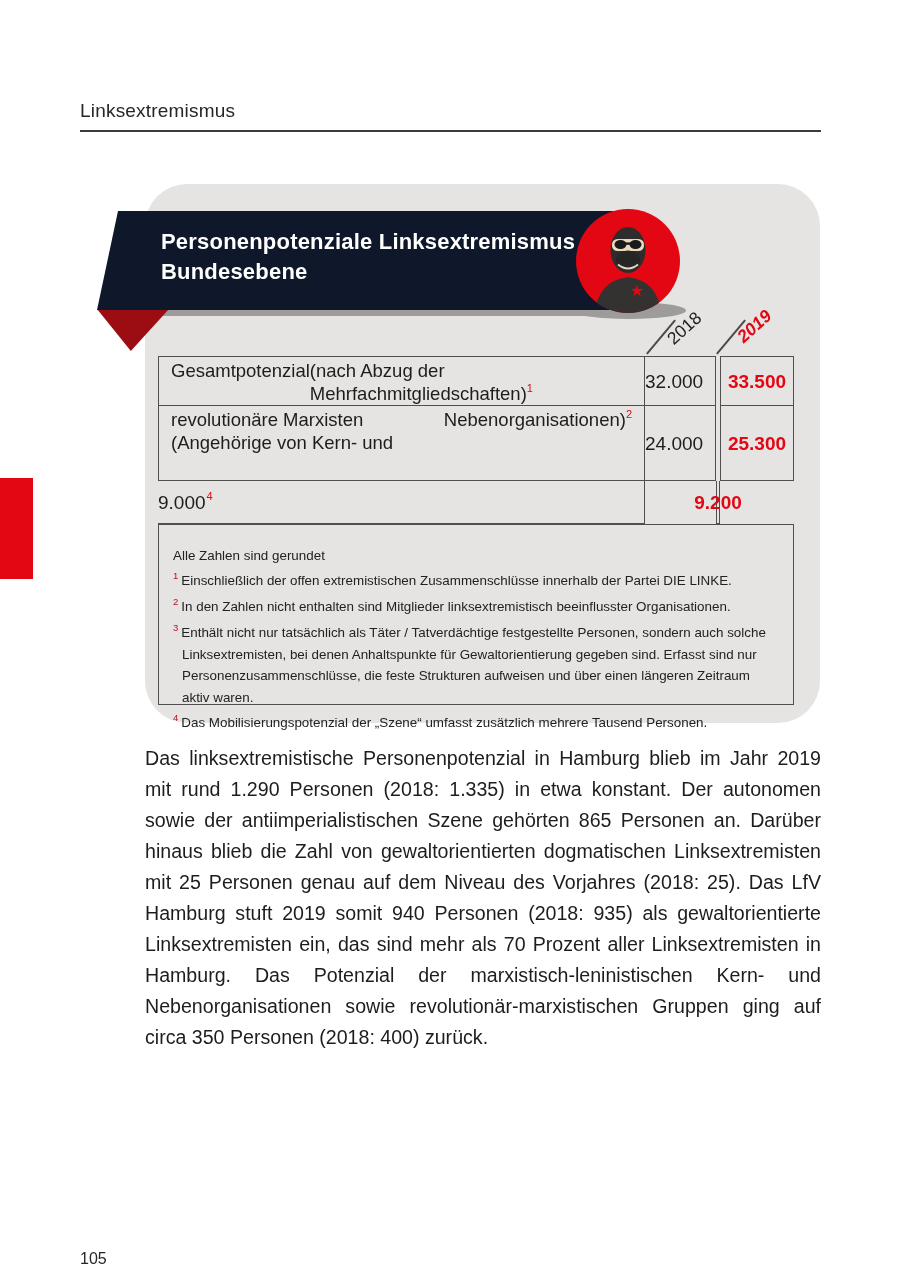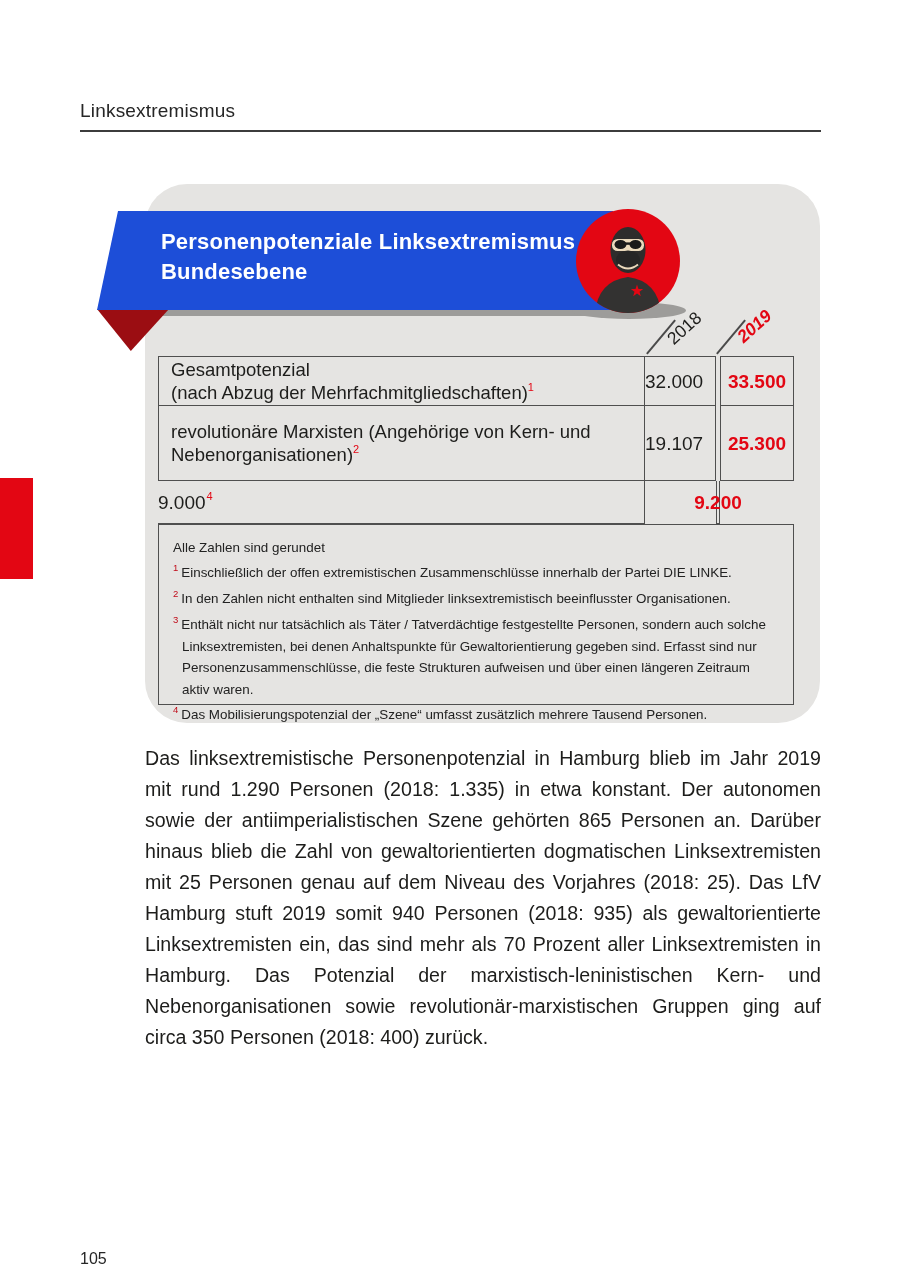--- a/index.html
+++ b/index.html
@@ -14,21 +14,21 @@
   .doc-rule   { position:absolute; left:80px; top:87px; width:741px; height:2px; background:#3c3c3c; }
 
   
   .side-tab { position:absolute; left:0; top:435px; width:33px; height:101px; background:#e30613; }
 
   
   .graybox { position:absolute; left:145px; top:141px; width:675px; height:539px; background:#e5e4e2; border-radius:42px; }
 
   
   .banner {
-    position:absolute; left:97px; top:168px; width:516px; height:99px; background:#1d4ed8;
+    position:absolute; left:97px; top:168px; width:516px; height:99px; background:#0f172a;
     clip-path:polygon(21px 0, 100% 0, 100% 100%, 0 100%);
     z-index:3; padding:16px 0 0 64px;
   }
   .banner-title { color:#ffffff; font-size:22px; font-weight:bold; line-height:30px; letter-spacing:.2px; }
   .banner-fold {
     position:absolute; left:97px; top:266px; width:72px; height:42px; background:#9b0d12;
     clip-path:polygon(0 0, 100% 0, 47% 100%); z-index:2;
   }
   .banner-shadow { position:absolute; left:162px; top:267px; width:448px; height:6px; background:#9d9c9a; z-index:1; }
   .circle-shadow { position:absolute; left:572px; top:259px; width:114px; height:17px; background:#9d9c9a; border-radius:50%; z-index:1; }
@@ -45,31 +45,31 @@
   .year-2018 { left:670px; top:288px; }
   .year-2019 { left:740px; top:286px; color:#e30613; font-weight:bold; font-style:italic; }
 
   
   .ptable {
     position:absolute; left:158px; top:313px; width:636px; z-index:2;
     display:grid; grid-template-columns:487px 71px 4px 74px; grid-template-rows:50px 75px 43px;
   }
   .cell { border-bottom:1.5px solid #4f4f4f; font-size:18.5px; line-height:23px; color:#1d1d1b; }
   .row1 { border-top:1.5px solid #4f4f4f; }
-  .c-label { border-left:1.5px solid #4f4f4f; border-right:1.5px solid #4f4f4f; padding:18px 12px; display:flex; flex-direction:column; justify-content:center; }
+  .c-label { border-left:1.5px solid #4f4f4f; border-right:1.5px solid #4f4f4f; padding:2px 12px; display:flex; flex-direction:row; justify-content:center; }
   .c-2018  { border-right:1.5px solid #4f4f4f; display:flex; align-items:center; font-size:19px; }
   .c-gap   { border:none; }
   .c-2019  { border-left:1.5px solid #4f4f4f; border-right:1.5px solid #4f4f4f; display:flex; align-items:center; justify-content:center; font-size:19px; font-weight:bold; color:#e30613; }
   sup.red { color:#e30613; font-size:11px; line-height:0; position:relative; top:-1px; }
   .val-sup { color:#e30613; font-size:11px; position:relative; top:-6px; margin-left:1px; font-weight:normal; }
 
   
   .fnbox {
     position:absolute; left:158px; top:481px; width:636px; height:181px; z-index:2;
-    border:1.5px solid #4f4f4f; padding:12px 14px; font-size:13.4px; line-height:21.4px; color:#222222;
+    border:1.5px solid #4f4f4f; padding:20px 14px; font-size:13.4px; line-height:21.4px; color:#222222;
   }
   .fn { padding-left:9px; text-indent:-9px; }
   .fn sup { color:#c00a18; font-size:9.5px; position:relative; top:-1px; margin-right:3px; }
 
   
   .bodytext {
     position:absolute; left:145px; top:700px; width:676px; z-index:1;
     font-size:19.6px; line-height:31px; text-align:justify; color:#1d1d1b;
   }
 
@@ -131,21 +131,21 @@
     <div class="cell c-gap row1"></div>
     <div class="cell c-2019 row1">
       <span>33.500</span>
     </div>
 
     <div class="cell c-label">
       <span>revolutionäre Marxisten (Angehörige von Kern- und</span>
       <span><span>Nebenorganisationen)</span><sup class="red">2</sup></span>
     </div>
     <div class="cell c-2018">
-      <span>19.107</span>
+      <span>24.000</span>
         <span class="val-sup"></span>
     </div>
     <div class="cell c-gap"></div>
     <div class="cell c-2019">
       <span>25.300</span>
     </div>
 
     <div class="cell c-2018">
       <span>9.000</span>
         <span class="val-sup">4</span>

